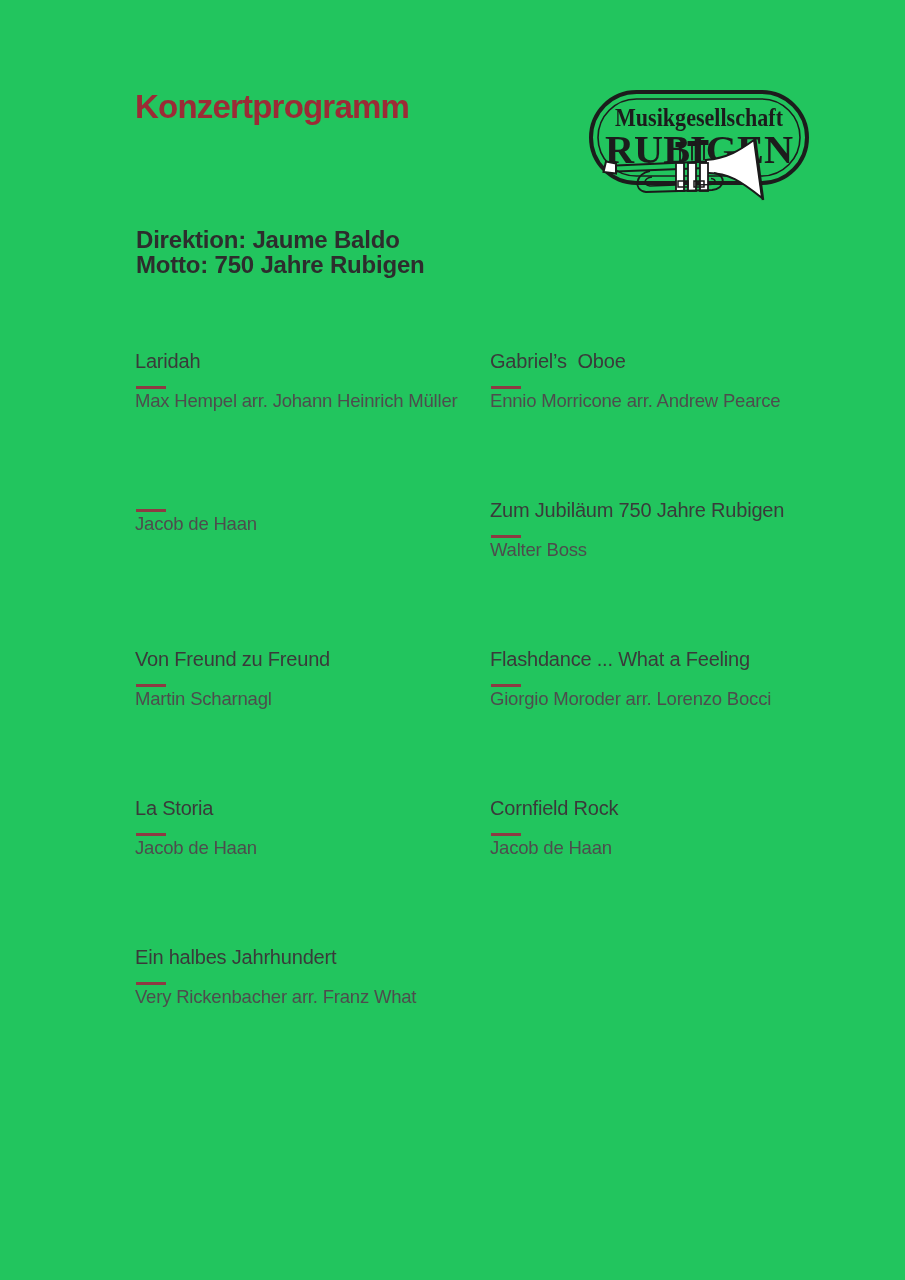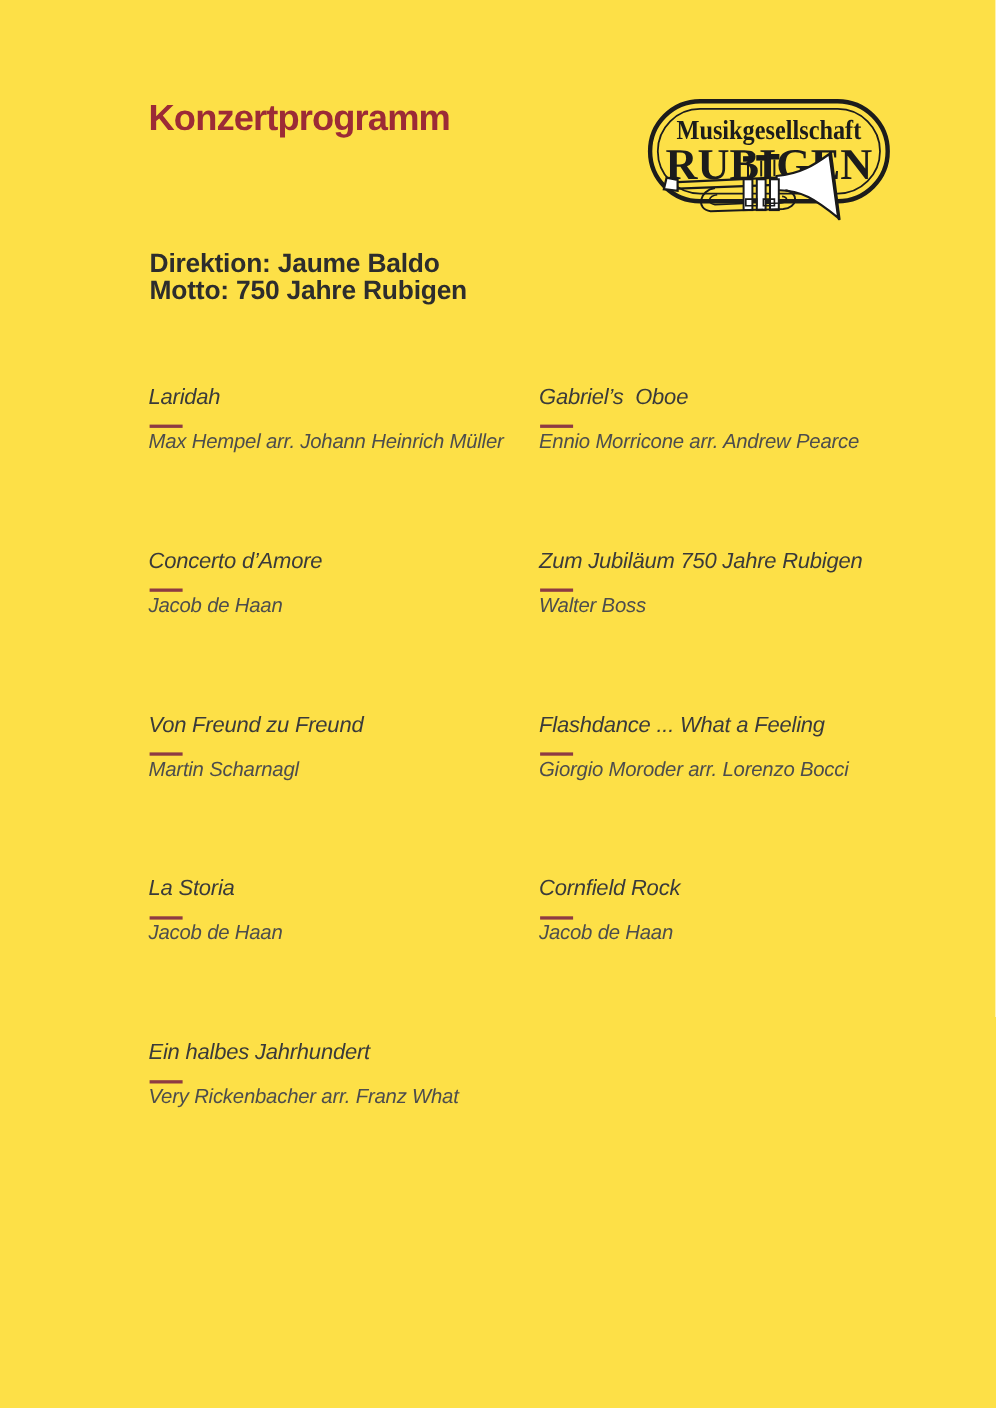--- a/index.html
+++ b/index.html
@@ -1,19 +1,19 @@
 <!DOCTYPE html>
 <html><head>
 <meta charset="utf-8">
 <style>
   html,body{margin:0;padding:0;background:#ffffff;}
   .page{
     position:relative;
     width:905px;height:1280px;
-    background:#fde047;
+    background:#22c55e;
     font-family:"Liberation Sans", sans-serif;
     overflow:hidden;
   }
   .doc-title{
     position:absolute;left:135px;top:88px;margin:0;
     font-size:33px;font-weight:bold;letter-spacing:-0.8px;
     color:#9C2B36;
   }
   .logo{
     position:absolute;left:588px;top:89px;width:222px;height:124px;
@@ -22,21 +22,21 @@
     position:absolute;left:136px;top:227px;
     font-size:24px;font-weight:bold;color:#2d2d2d;line-height:25px;
     letter-spacing:-0.2px;
   }
   .program{
     position:absolute;left:135px;top:348px;
     display:grid;
     grid-template-columns:355px 420px;
     grid-auto-rows:149px;
   }
-  .entry{overflow:visible;font-style:italic;}
+  .entry{overflow:visible;}
   .piece-title{
     font-size:20px;line-height:26px;color:#3a3a3a;
     white-space:pre;letter-spacing:-0.2px;
   }
   .rule{
     width:30px;height:3px;background:#8E3B43;
     margin:12px 0 0 1px;
   }
   .composer{
     margin-top:0;
@@ -100,21 +100,20 @@
       <div class="composer">Max Hempel arr. Johann Heinrich Müller</div>
     </div>
 
     <div class="entry">
       <div class="piece-title">Gabriel’s  Oboe</div>
       <div class="rule"></div>
       <div class="composer">Ennio Morricone arr. Andrew Pearce</div>
     </div>
 
     <div class="entry">
-      <div class="piece-title">Concerto d’Amore</div>
       <div class="rule"></div>
       <div class="composer">Jacob de Haan</div>
     </div>
 
     <div class="entry">
       <div class="piece-title">Zum Jubiläum 750 Jahre Rubigen</div>
       <div class="rule"></div>
       <div class="composer">Walter Boss</div>
     </div>
 

